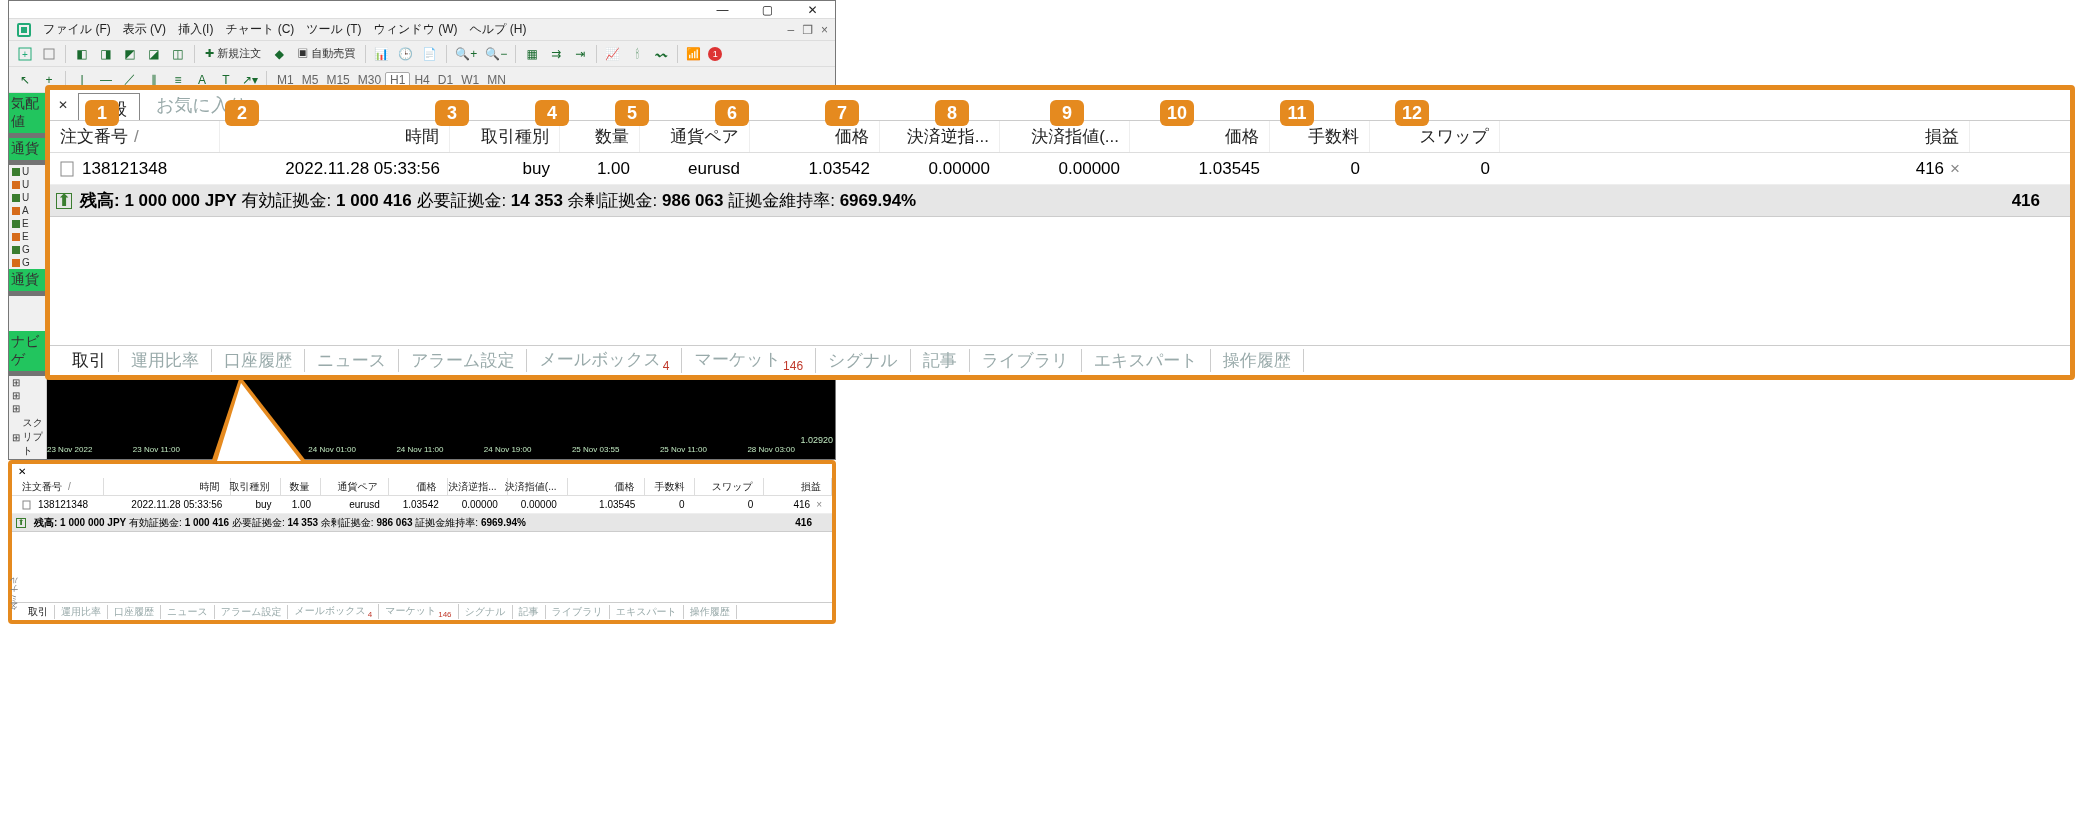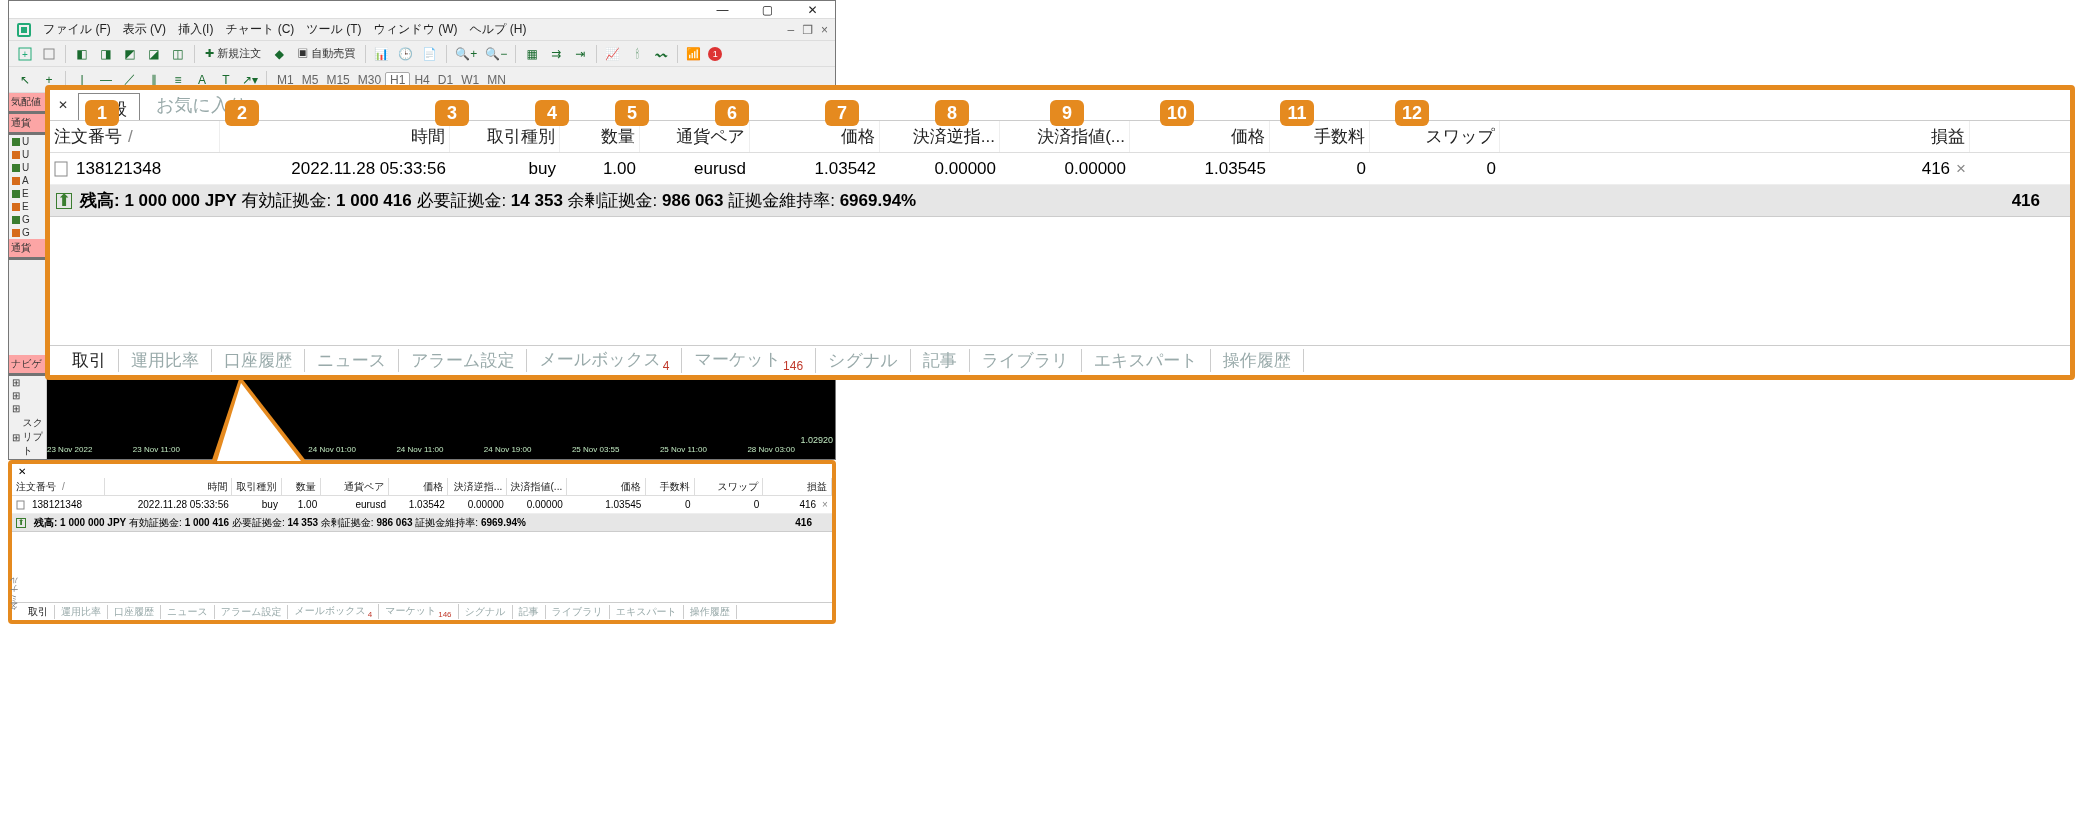--- a/index.html
+++ b/index.html
@@ -58,21 +58,21 @@
     color:#666; font-size:12px; padding:0 4px;
   }
   .timeframe-row span.active{border:1px solid #aaa; border-radius:2px; background:#fff;}
   .red-dot{width:14px; height:14px; border-radius:50%; background:#d33; color:#fff; font-size:9px; display:inline-flex; align-items:center; justify-content:center;}
 
   .body-row { flex:1; display:flex; overflow:hidden;}
   .left-rail {
     width: 38px; background:#f0f0f0; border-right:1px solid #ccc;
     display:flex; flex-direction:column;
   }
-  .left-rail .lbl{ font-size:10px; padding:2px; border-bottom:3px solid #737373; color:#333; background:#fca5a5;}
+  .left-rail .lbl{ font-size:14px; padding:2px; border-bottom:5px solid #737373; color:#333; background:#22c55e;}
   .left-rail .itm{ font-size:10px; padding:1px 3px; color:#333; display:flex; align-items:center; gap:2px;}
   .sq-up{width:8px;height:8px;background:#3a7d2f;display:inline-block;}
   .sq-dn{width:8px;height:8px;background:#d66b1a;display:inline-block;}
 
   .central {
     flex:1; display:flex; flex-direction:column; position:relative;
   }
   .chart-tabs {border-bottom:1px solid #ccc;}
 
   .chart-area{
@@ -98,21 +98,21 @@
   .chart-tab-right{margin-left:auto; display:flex; gap:20px; color:#9aa; font-size:18px; align-items:center;}
   .chart-tab-right .arrow{color:#888; padding:0 6px;}
 
   .big-table{
     flex:1; border-top:1px solid #ccc; position:relative;
   }
   .hdr-row, .data-row, .sum-row{
     display:flex; align-items:center; height:32px; font-size:17px;
   }
   .hdr-row{border-bottom:1px solid #ddd; color:#222; background:#fff;}
-  .cell{padding:0 4px; border-right:1px solid #eee; height:100%; display:flex; align-items:center; white-space:nowrap;}
+  .cell{padding:0 10px; border-right:1px solid #eee; height:100%; display:flex; align-items:center; white-space:nowrap;}
   .cell.r{justify-content:flex-end;}
   .hdr-row .cell{justify-content:flex-end;}
   .hdr-row .cell:first-child{justify-content:flex-start;}
   .data-row{border-bottom:1px solid #eee;}
   .data-row .cell{border-right:none;}
   .sum-row{background:#e6e6e6; font-weight:normal; border-bottom:1px solid #ccc;}
   .sum-row .sumtext{padding-left:28px; white-space:nowrap; font-size:17px;}
   .sum-row .sumright{margin-left:auto; padding-right:30px; font-size:17px; font-weight:bold;}
   .sort-slash{color:#888; padding-left:6px;}
   .file-icon{display:inline-flex; align-items:center; margin-right:6px;}

